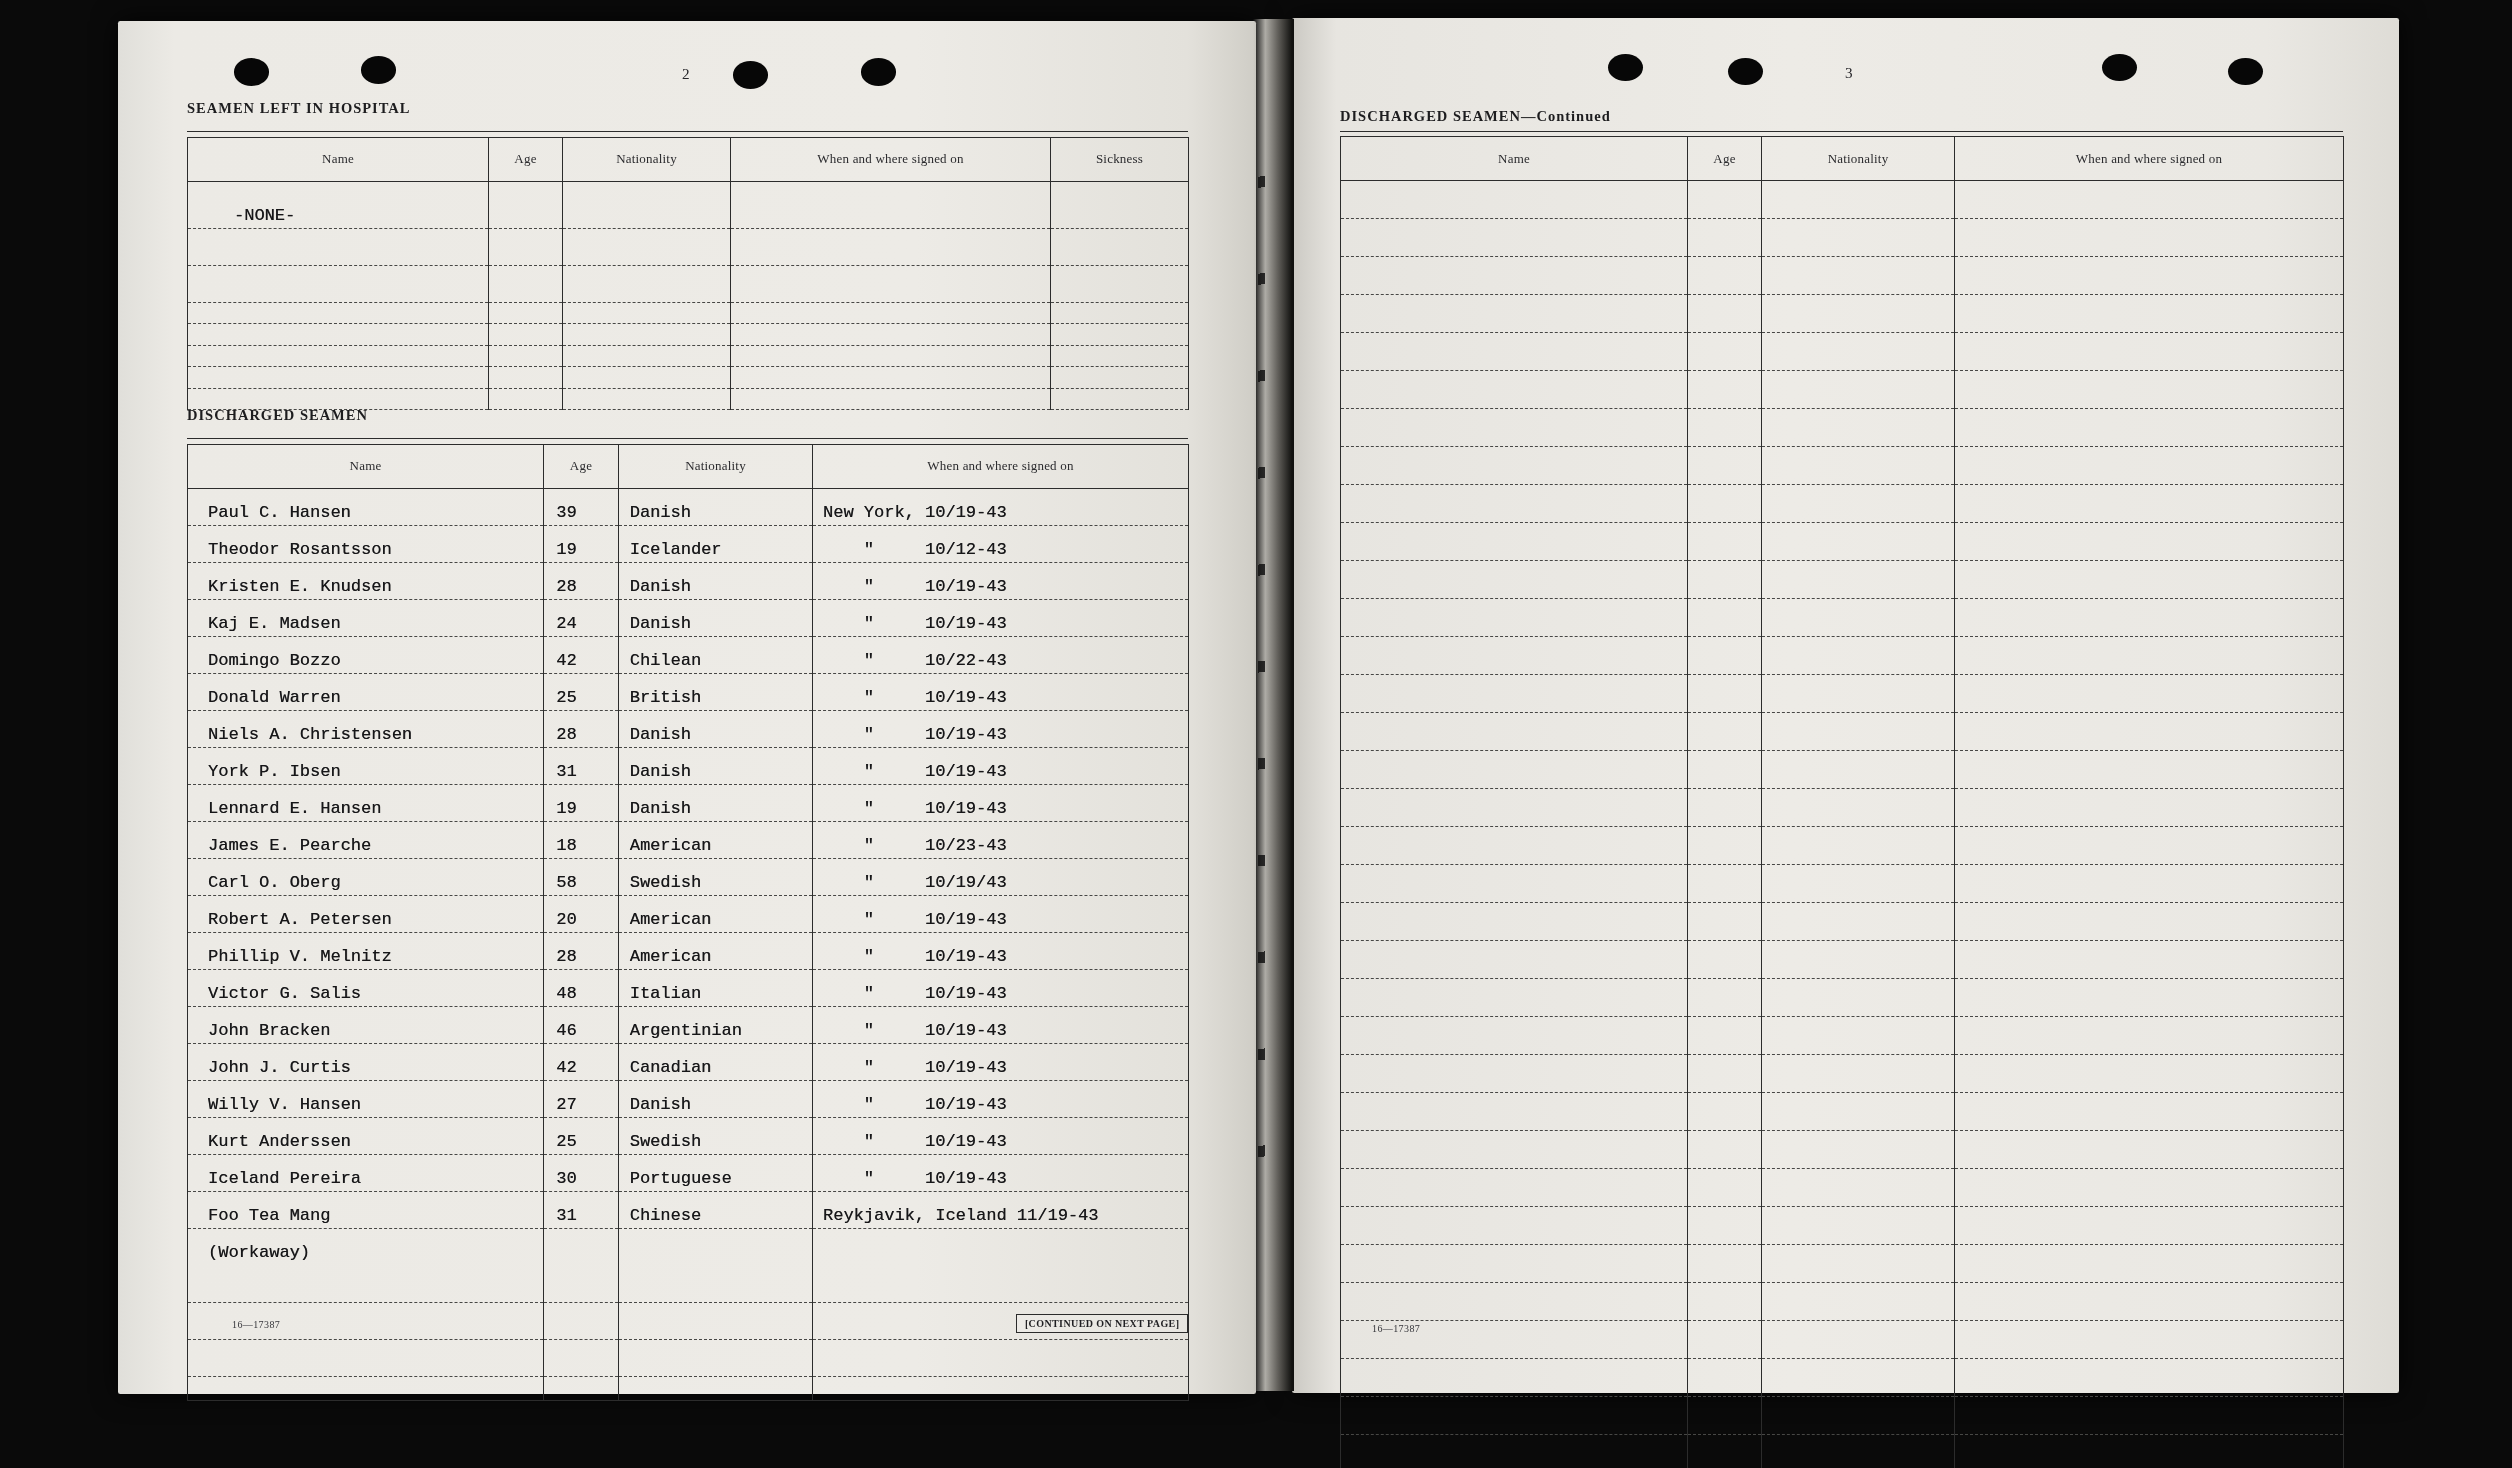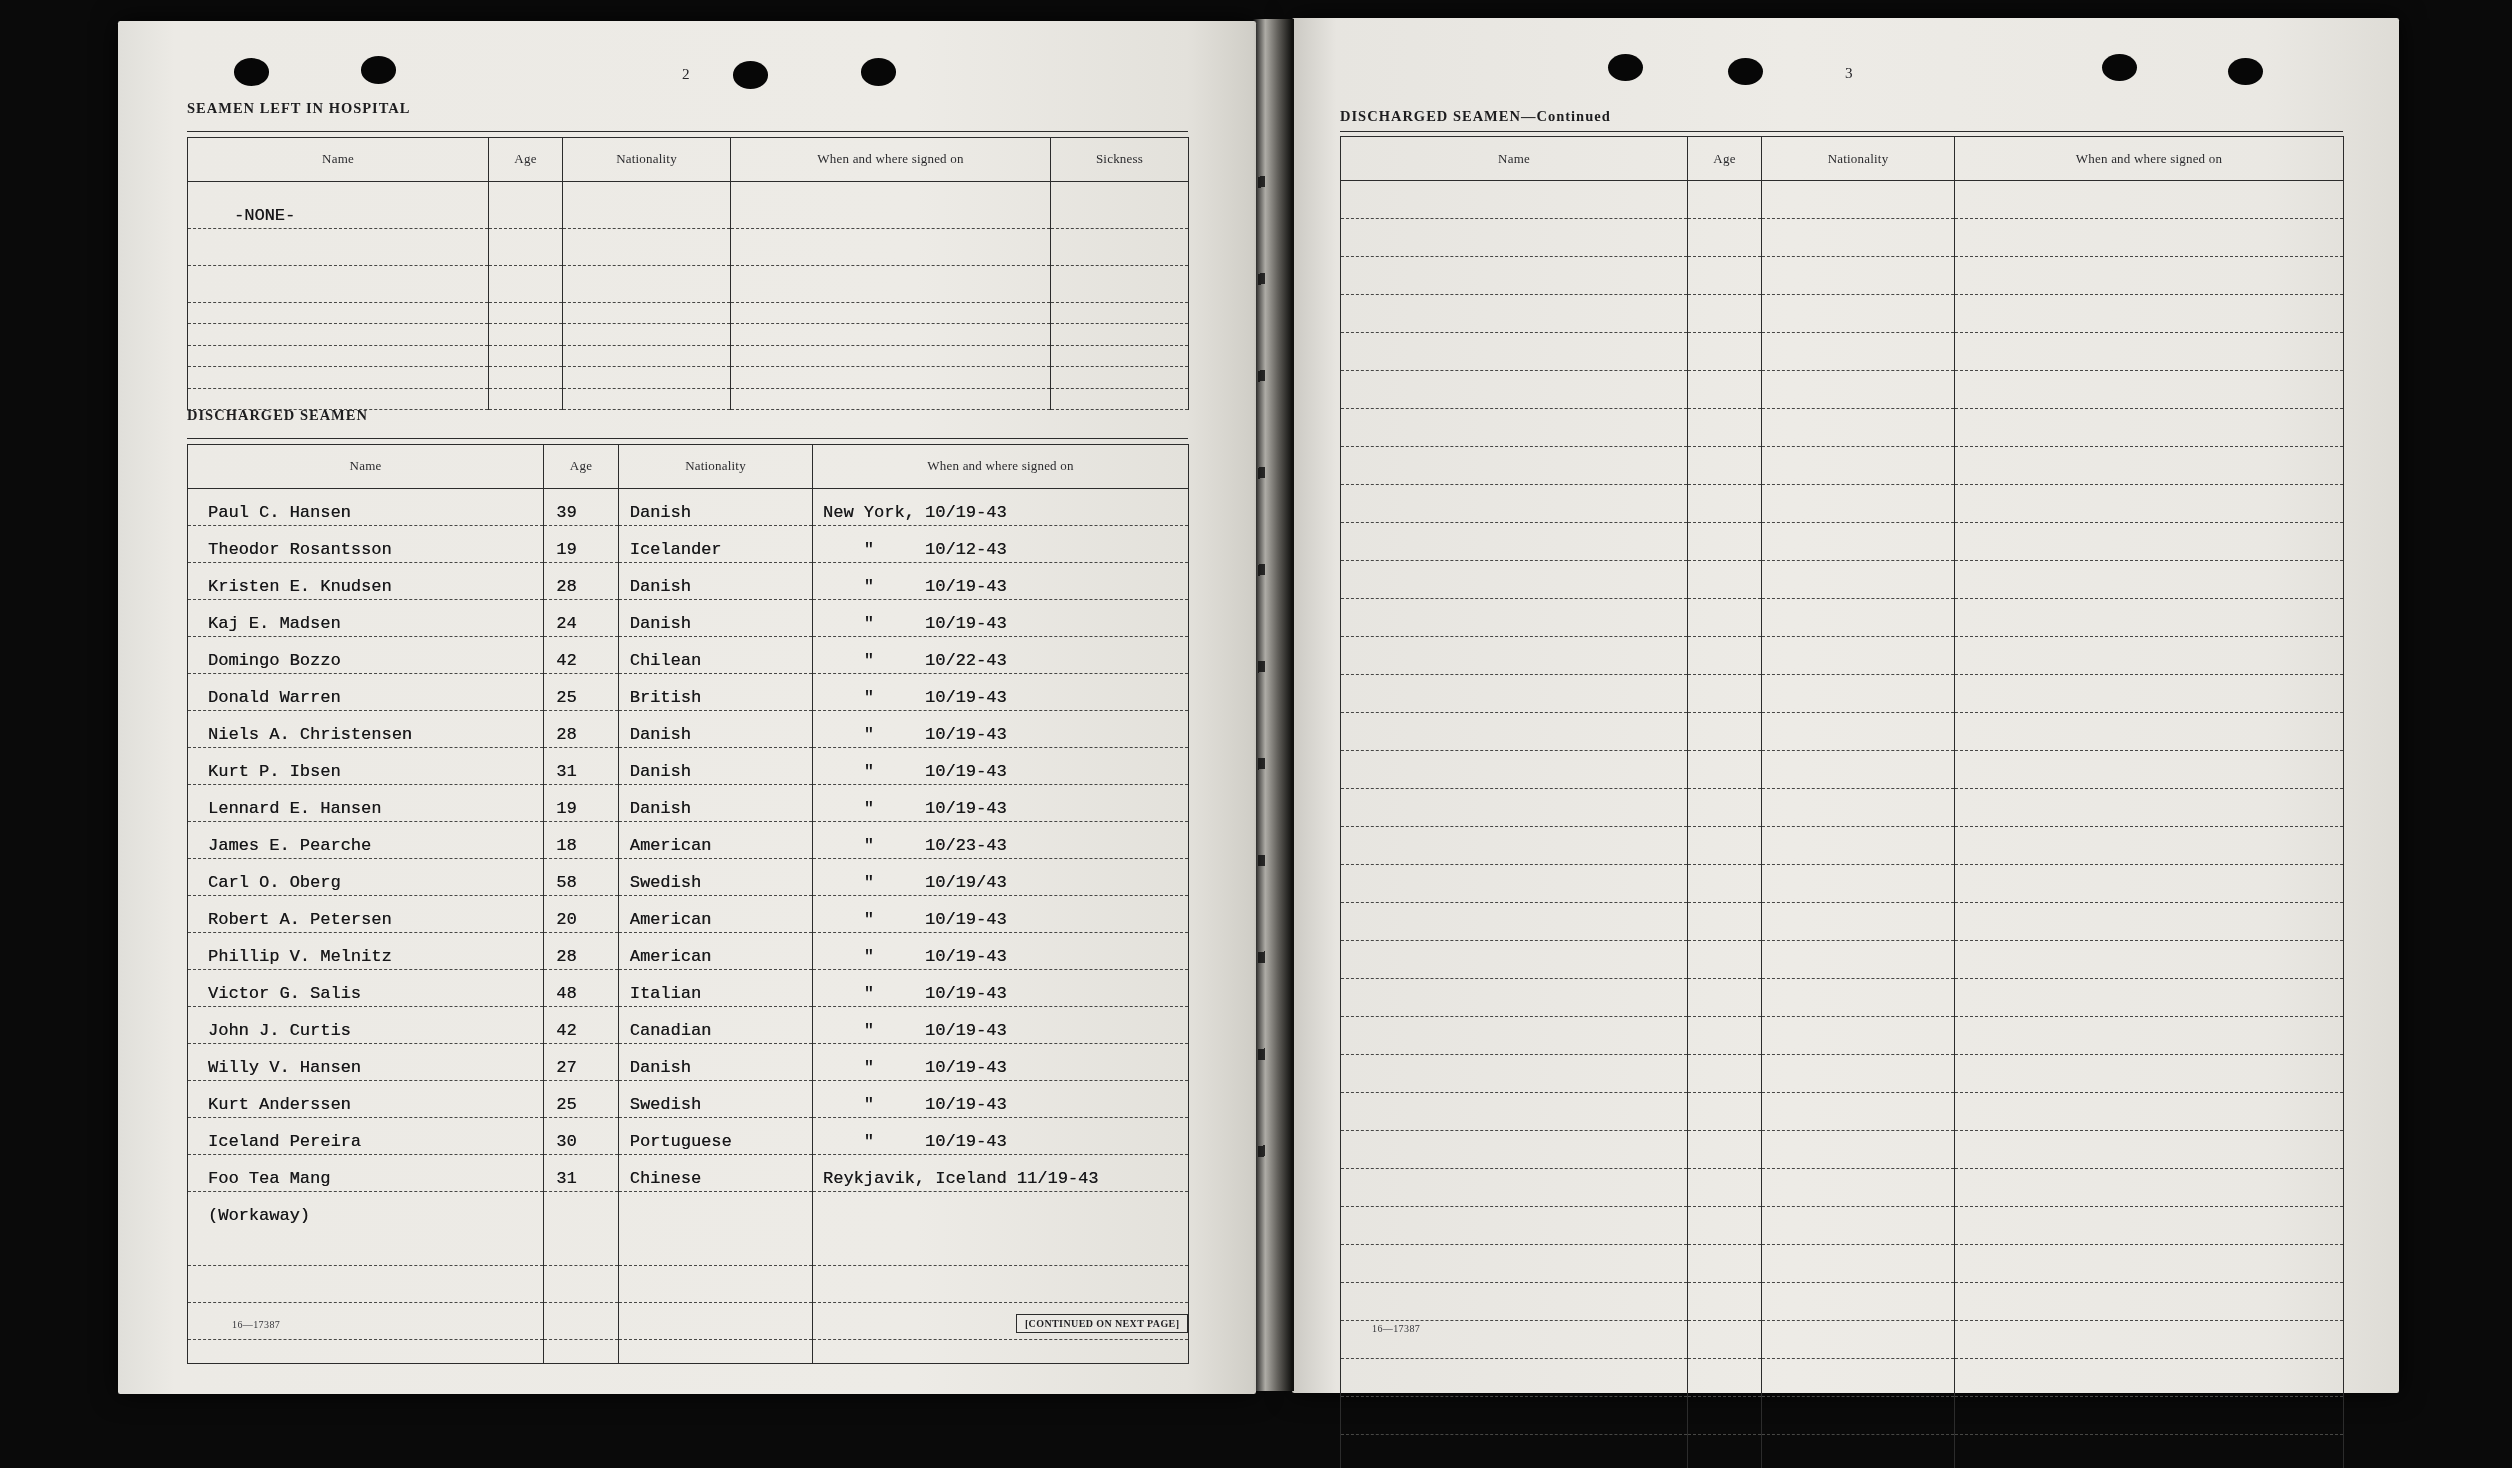--- a/index.html
+++ b/index.html
@@ -225,21 +225,21 @@
             <td class="c-nationality">British</td>
             <td class="c-signed">    "     10/19-43</td>
           </tr>
           <tr>
             <td class="c-name">Niels A. Christensen</td>
             <td class="c-age">28</td>
             <td class="c-nationality">Danish</td>
             <td class="c-signed">    "     10/19-43</td>
           </tr>
           <tr>
-            <td class="c-name">Kurt P. Ibsen</td>
+            <td class="c-name">York P. Ibsen</td>
             <td class="c-age">31</td>
             <td class="c-nationality">Danish</td>
             <td class="c-signed">    "     10/19-43</td>
           </tr>
           <tr>
             <td class="c-name">Lennard E. Hansen</td>
             <td class="c-age">19</td>
             <td class="c-nationality">Danish</td>
             <td class="c-signed">    "     10/19-43</td>
           </tr>
@@ -264,20 +264,26 @@
           <tr>
             <td class="c-name">Phillip V. Melnitz</td>
             <td class="c-age">28</td>
             <td class="c-nationality">American</td>
             <td class="c-signed">    "     10/19-43</td>
           </tr>
           <tr>
             <td class="c-name">Victor G. Salis</td>
             <td class="c-age">48</td>
             <td class="c-nationality">Italian</td>
+            <td class="c-signed">    "     10/19-43</td>
+          </tr>
+          <tr>
+            <td class="c-name">John Bracken</td>
+            <td class="c-age">46</td>
+            <td class="c-nationality">Argentinian</td>
             <td class="c-signed">    "     10/19-43</td>
           </tr>
           <tr>
             <td class="c-name">John J. Curtis</td>
             <td class="c-age">42</td>
             <td class="c-nationality">Canadian</td>
             <td class="c-signed">    "     10/19-43</td>
           </tr>
           <tr>
             <td class="c-name">Willy V. Hansen</td>

